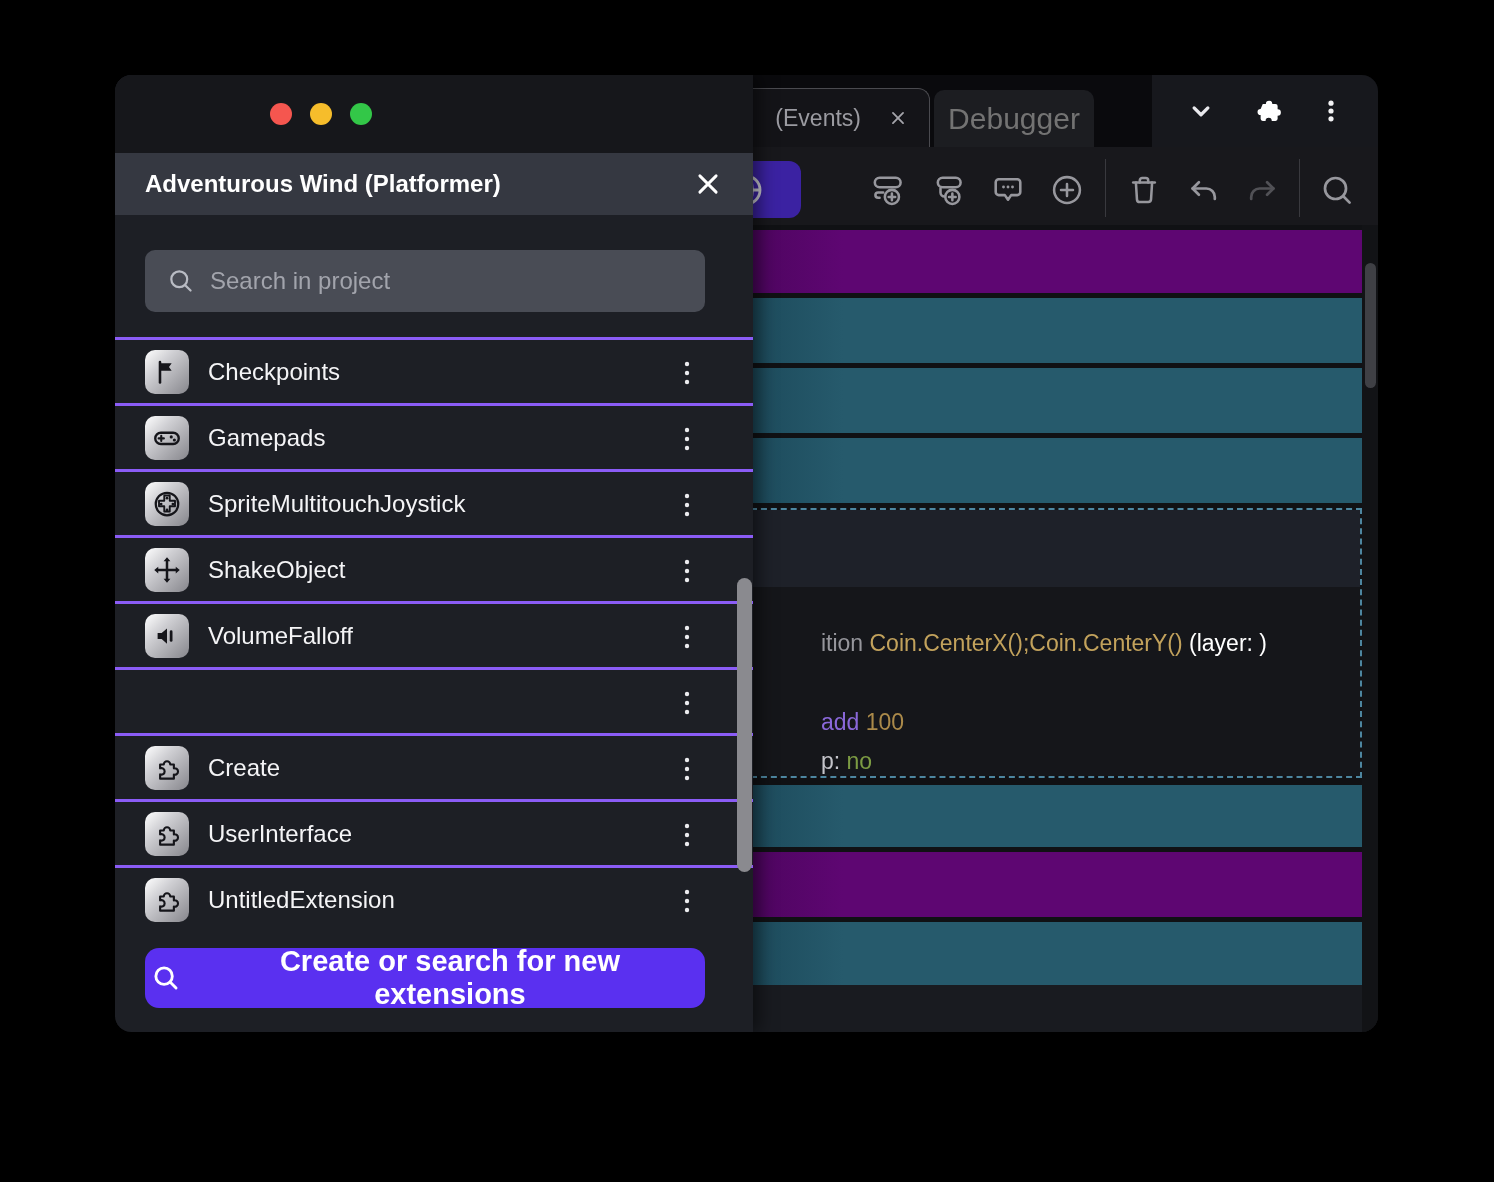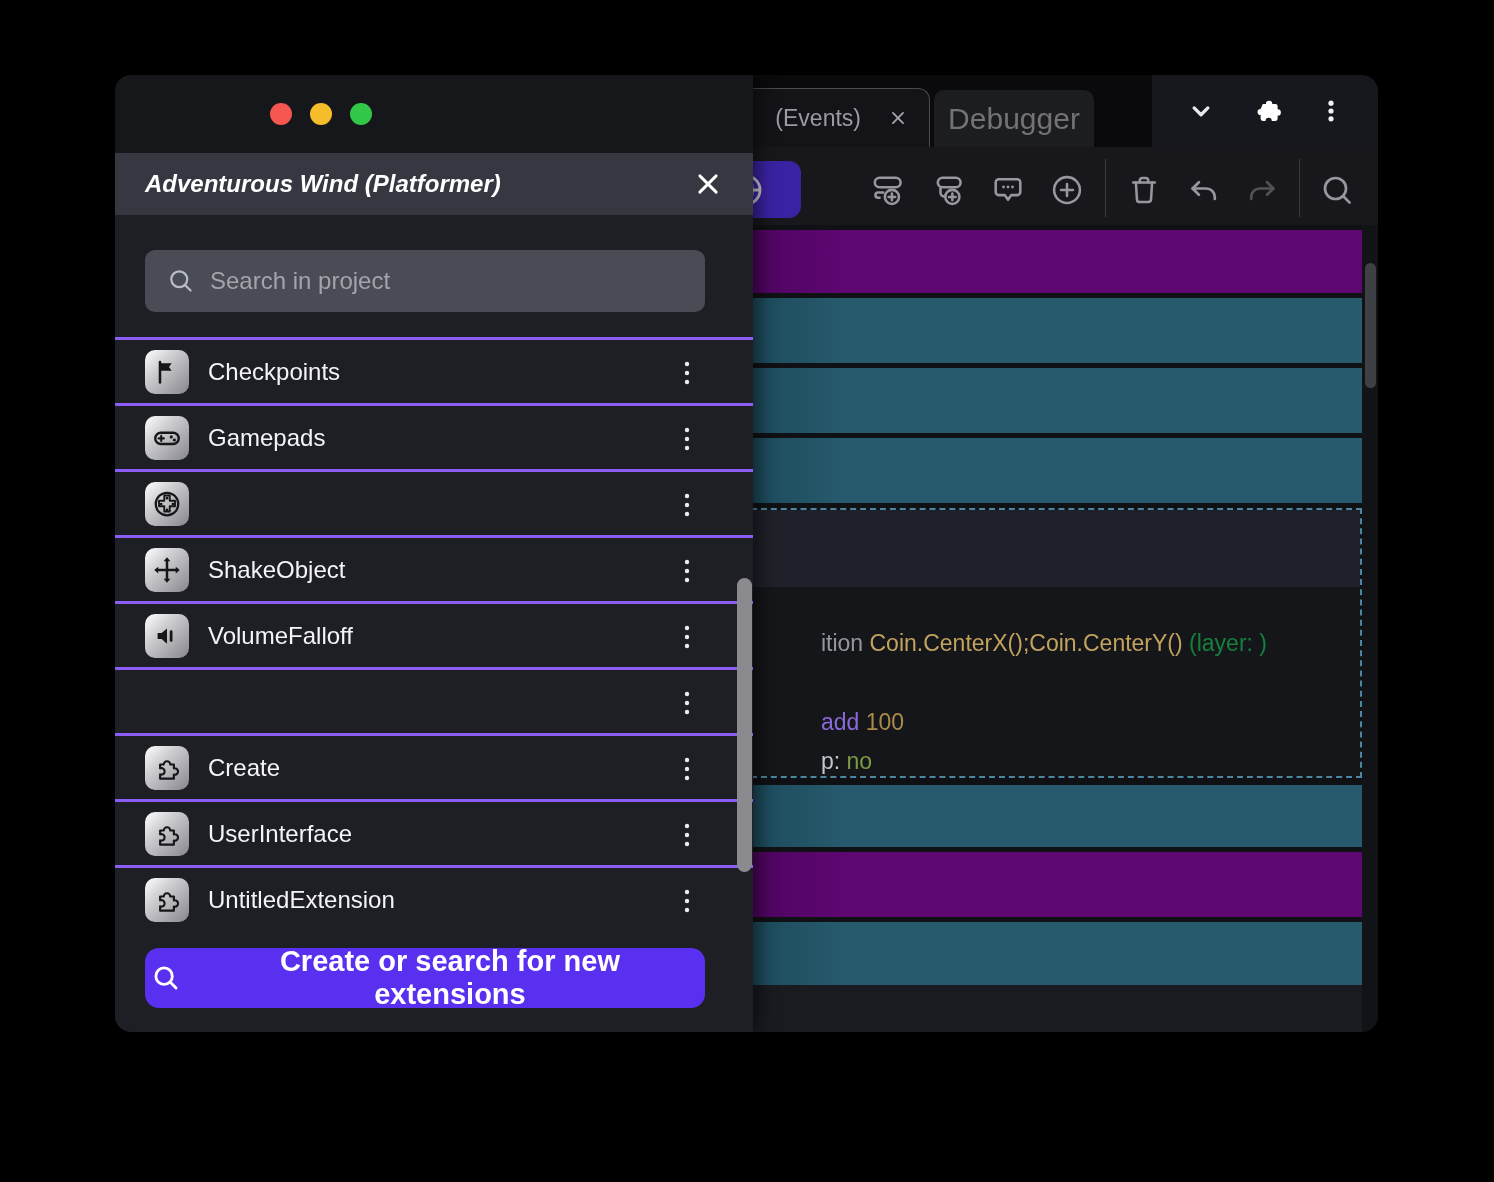--- a/index.html
+++ b/index.html
@@ -35,21 +35,21 @@
   .codeline{position:absolute;left:4px;font-size:23px;white-space:pre;}
   .sheet-footer{left:638px;top:910px;width:609px;height:47px;background:#191b20;}
   .ev-scrolltrack{left:1247px;top:150px;width:16px;height:807px;background:#121316;}
   .ev-scrollthumb{left:1250px;top:188px;width:11px;height:125px;border-radius:6px;background:#3f4045;}
   
   .panel{left:0;top:0;width:638px;height:957px;background:#1d1f25;border-radius:16px 0 0 16px;
          box-shadow:6px 0 18px rgba(0,0,0,.5);z-index:10;}
   .panel-top{left:0;top:0;width:638px;height:78px;background:#16171b;border-radius:16px 0 0 0;}
   .light{position:absolute;top:28px;width:22px;height:22px;border-radius:50%;}
   .panel-header{left:0;top:78px;width:638px;height:62px;background:#353841;display:flex;align-items:center;
-                justify-content:space-between;padding:0 30px;box-sizing:border-box;font-style:italic;}
+                justify-content:space-between;padding:0 30px;box-sizing:border-box;}
   .panel-title{color:#fff;font-size:24px;font-weight:bold;}
   .searchbox{left:30px;top:175px;width:560px;height:62px;border-radius:10px;background:#494c55;
              display:flex;align-items:center;gap:13px;padding:0 22px;box-sizing:border-box;}
   .searchbox input{flex:1;background:transparent;border:none;outline:none;color:#e8e9ee;font-size:24px;
                    font-family:"Liberation Sans", sans-serif;}
   .searchbox input::placeholder{color:#a2a4ac;}
   .plist-row{position:absolute;left:0;width:638px;height:66px;border-top:3px solid #8b5cf6;box-sizing:border-box;}
   .plist-row .inner{position:absolute;left:30px;right:48px;top:0;height:100%;display:flex;align-items:center;gap:19px;}
   .tile{width:44px;height:44px;border-radius:10px;flex:0 0 auto;
         background:linear-gradient(135deg,#ffffff 0%,#cfcfd3 35%,#86868c 100%);
@@ -165,21 +165,21 @@
     <div class="abs sheet"></div>
     <div class="abs evrow ev-purple" style="top:155px;height:63px"></div>
     <div class="abs evrow ev-teal" style="top:223px;height:65px"></div>
     <div class="abs evrow ev-teal" style="top:293px;height:65px"></div>
     <div class="abs evrow ev-teal" style="top:363px;height:65px"></div>
 
     <div class="abs ev-selected">
       <div class="ev-cond"></div>
       <div class="ev-act">
         <div class="codeline" style="top:16px">
-          <span style="color:#96969c">ition </span><span style="color:#c2a25c">Coin.CenterX()</span><span style="color:#c2a25c">;</span><span style="color:#c2a25c">Coin.CenterY()</span><span style="color:#15803d"> (layer: )</span>
+          <span style="color:#96969c">ition </span><span style="color:#c2a25c">Coin.CenterX()</span><span style="color:#c2a25c">;</span><span style="color:#c2a25c">Coin.CenterY()</span><span style="color:#ffffff"> (layer: )</span>
         </div>
         <div class="codeline" style="top:95px">
           <span style="color:#8a68d9">add</span><span style="color:#ab8a4a"> 100</span>
         </div>
         <div class="codeline" style="top:134px">
           <span style="color:#c4c4ca">p: </span><span style="color:#7c9b43">no</span>
         </div>
       </div>
     </div>
 
@@ -253,20 +253,21 @@
           <div class="tile">
             <svg width="30" height="30" viewBox="0 0 24 24">
                 <circle cx="12" cy="12" r="9" fill="none" stroke="#15151a" stroke-width="1.8"></circle>
                 <path d="M9.8 5.2h4.4v4.2h4.2v4.4h-4.2v4.2H9.8v-4.2H5.6V9.4h4.2z" fill="none" stroke="#15151a" stroke-width="1.5" stroke-linejoin="round"></path>
                 <circle cx="12" cy="7.3" r="1.1" fill="#15151a"></circle>
                 <circle cx="12" cy="16.7" r="1.1" fill="#15151a"></circle>
                 <circle cx="7.3" cy="12" r="1.1" fill="#15151a"></circle>
                 <circle cx="16.7" cy="12" r="1.1" fill="#15151a"></circle>
               </svg>
           </div>
+          <span class="plist-label">SpriteMultitouchJoystick</span>
         </div>
         <svg class="kebab" viewBox="0 0 16 26">
             <circle cx="8" cy="4" r="2.2" fill="#ececef"></circle>
             <circle cx="8" cy="13" r="2.2" fill="#ececef"></circle>
             <circle cx="8" cy="22" r="2.2" fill="#ececef"></circle>
           </svg>
       </div>
 
       <div class="plist-row" style="top:460px">
         <div class="inner">

